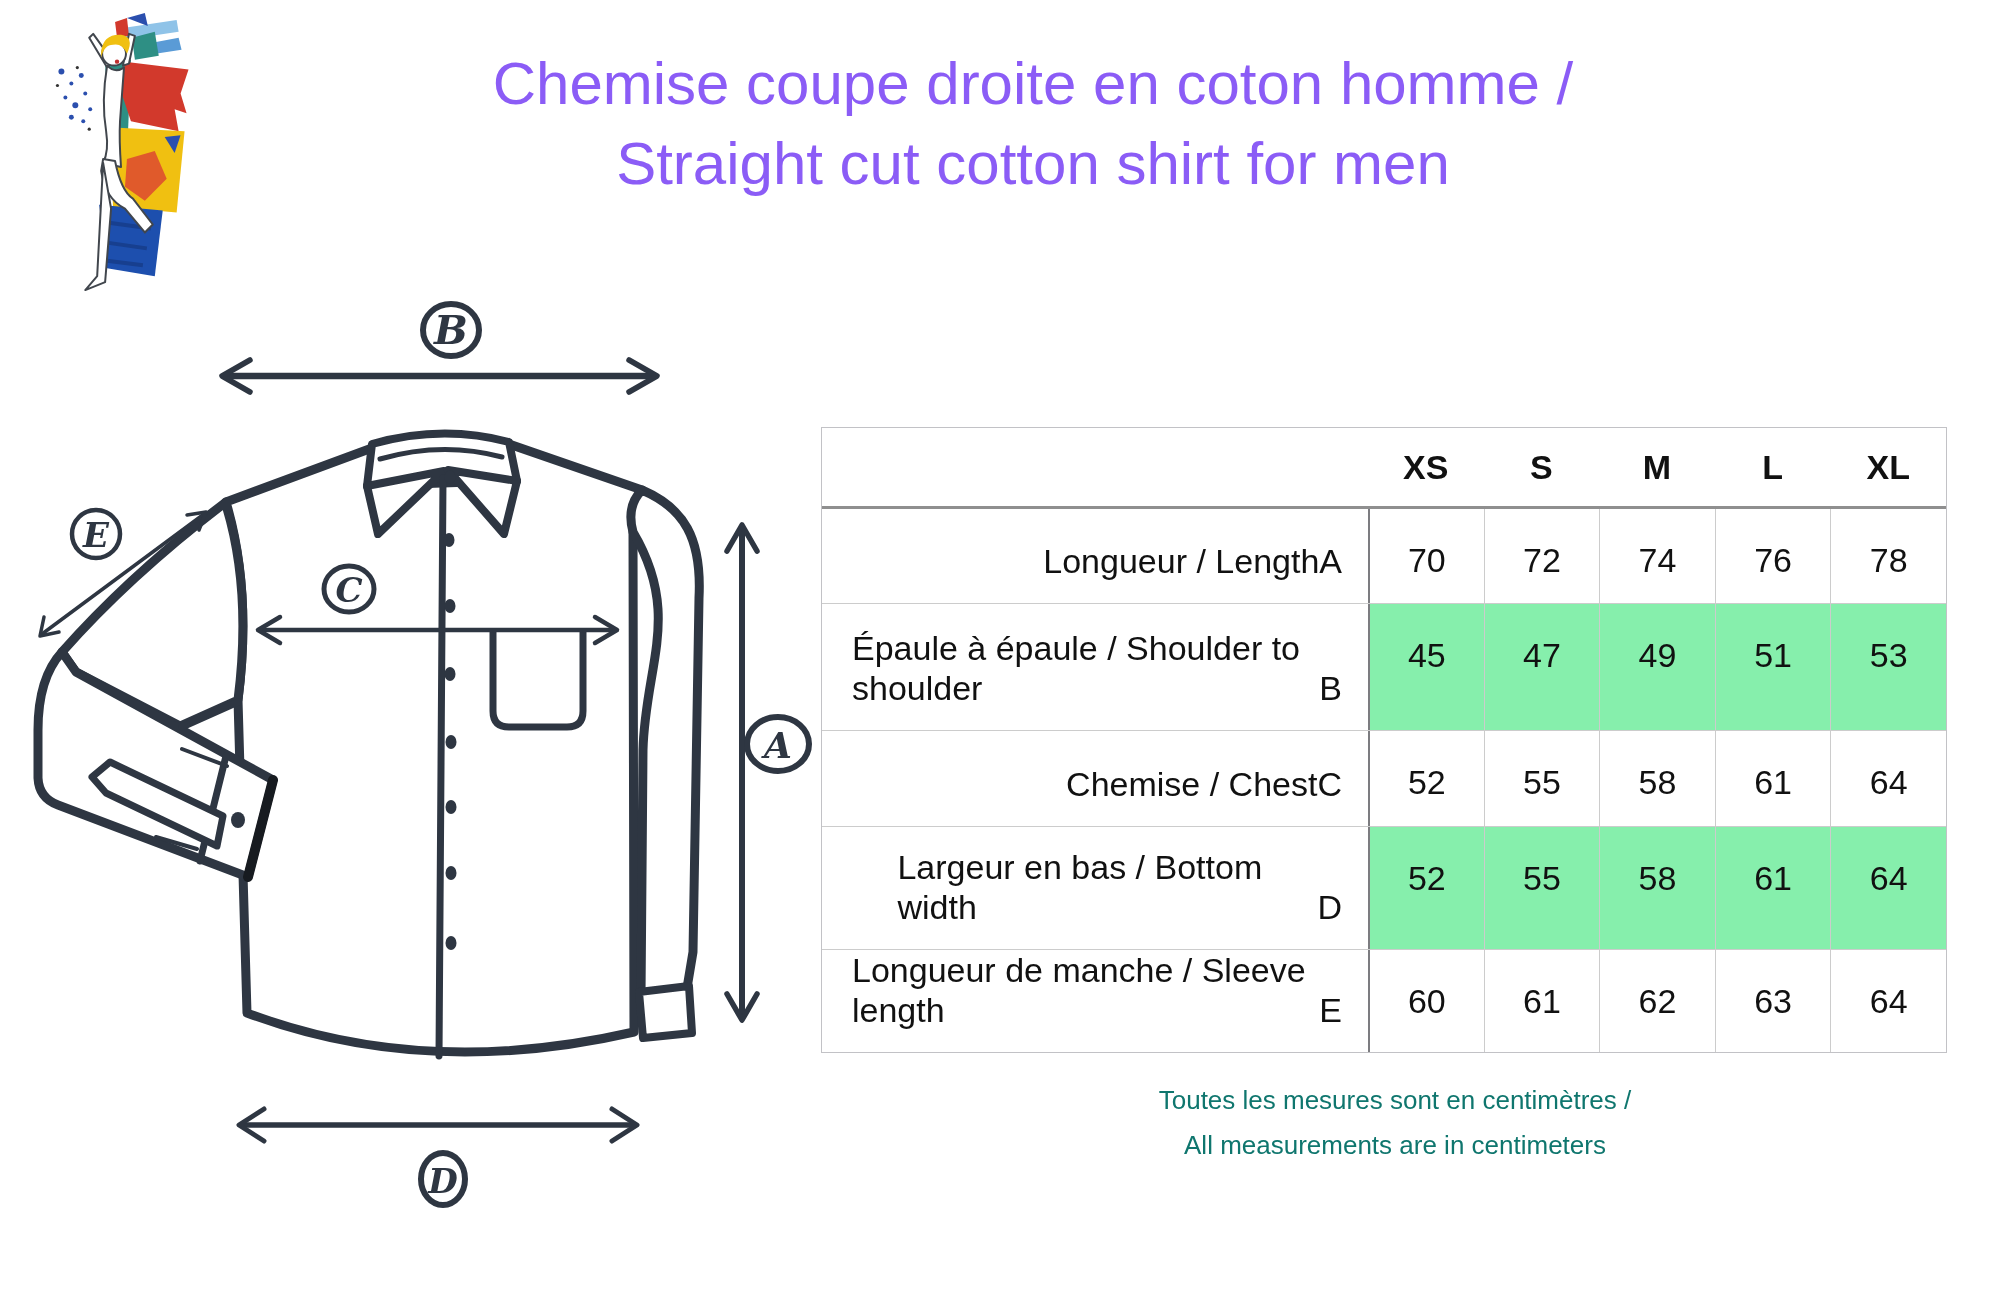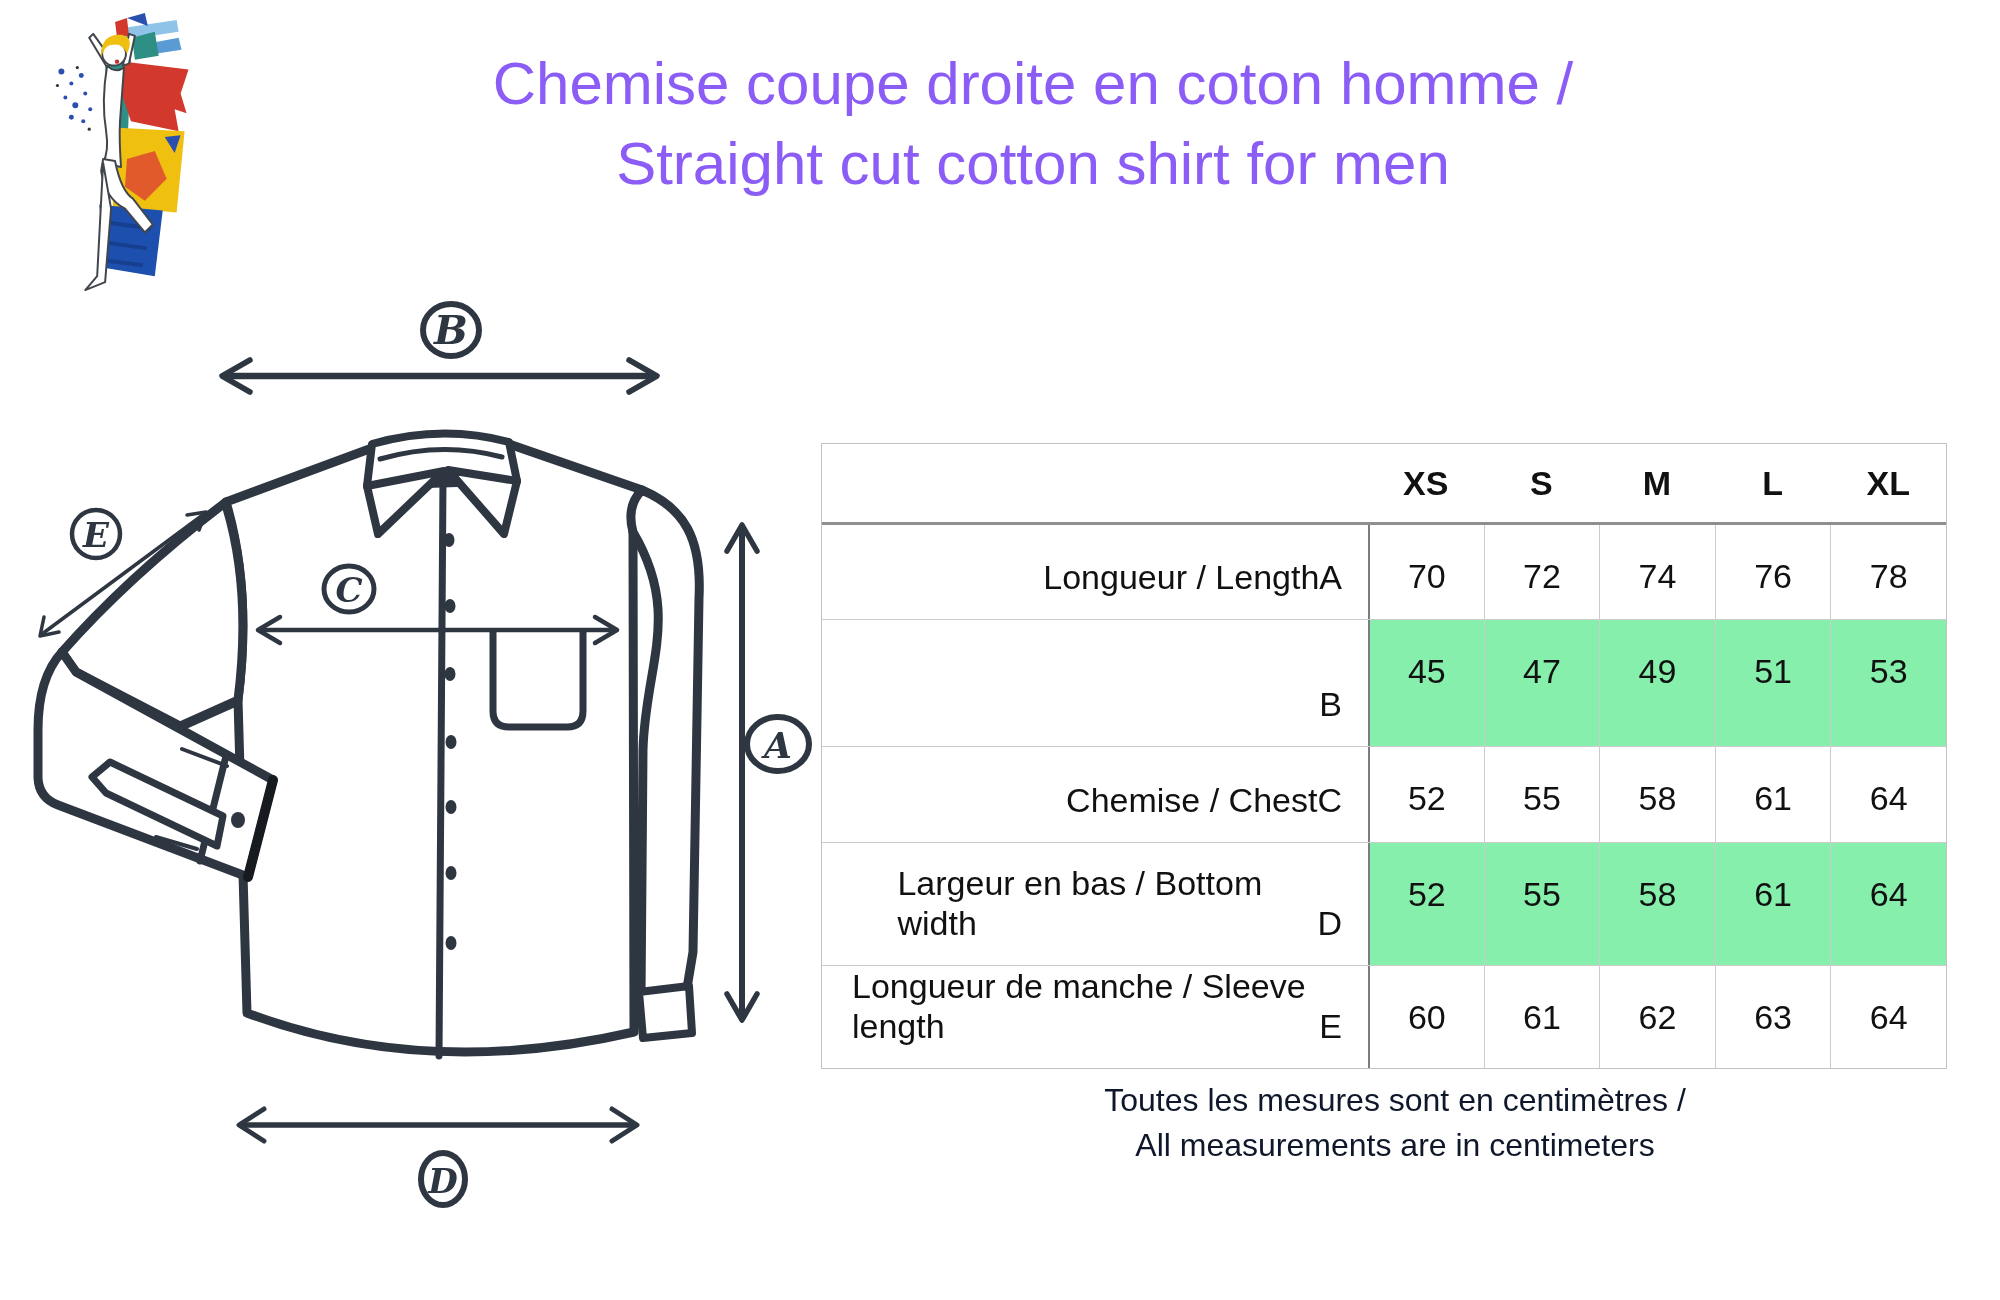--- a/index.html
+++ b/index.html
@@ -11,40 +11,40 @@
          font-size:60px;line-height:80px;color:#8b5cf6;letter-spacing:0;}
 
   
   .logo{position:absolute;left:26px;top:10px;width:192px;height:288px;}
 
   
   .diagram{position:absolute;left:30px;top:280px;width:800px;height:950px;}
   .mletter{font-family:"DejaVu Serif", serif;font-style:italic;font-weight:bold;fill:#2e3642;}
 
   
-  .sizetable{position:absolute;left:821px;top:443px;width:1124px;background:#fff;
+  .sizetable{position:absolute;left:821px;top:427px;width:1124px;background:#fff;
              border:1px solid #c2c2c6;font-size:34px;color:#111;}
   .thead,.trow{display:grid;grid-template-columns:546px repeat(5,1fr);}
   .thead{height:78px;border-bottom:3px solid #8f8f8f;}
   .hcell{display:flex;align-items:center;justify-content:center;font-weight:bold;}
   .trow{position:relative;}
   .trow + .trow{border-top:1px solid #cccccc;}
   .r0{height:94px;} .r1{height:126px;} .r2{height:95px;} .r3{height:122px;} .r4{height:102px;}
   .labelcell{display:flex;justify-content:flex-end;align-items:flex-end;
              padding:0 26px 22px 30px;line-height:40px;}
   .lab{display:block;}
   .r1 .lab{max-width:505px;} .r3 .lab{max-width:420px;} .r4 .lab{max-width:470px;}
   .vcell{display:flex;justify-content:center;align-items:flex-start;padding-top:32px;
          border-left:1px solid #cccccc;}
   .vcell.first{border-left:2px solid #7c7c80;}
   .r1 .vcell,.r3 .vcell{background:#86efac;}
 
   
   .footer{position:absolute;left:833px;top:1078px;width:1124px;text-align:center;
-          font-size:32px;line-height:45px;color:#0f172a;}
+          font-size:26px;line-height:45px;color:#0f766e;}
 </style>
 </head>
 <body>
 
 <div id="page">
 
   <svg class="logo" viewBox="0 0 190 290">
 
     <g>
       <path d="M 96,18 L 150,10 L 152,22 L 98,30 Z" fill="#8fc3e8"></path>
@@ -180,20 +180,21 @@
       </div>
       <div class="vcell first">70</div>
       <div class="vcell">72</div>
       <div class="vcell">74</div>
       <div class="vcell">76</div>
       <div class="vcell">78</div>
     </div>
 
     <div class="trow r1">
       <div class="labelcell">
+        <span class="lab">Épaule à épaule / Shoulder to shoulder</span>
         <span class="letter">B</span>
       </div>
       <div class="vcell first">45</div>
       <div class="vcell">47</div>
       <div class="vcell">49</div>
       <div class="vcell">51</div>
       <div class="vcell">53</div>
     </div>
 
     <div class="trow r2">

